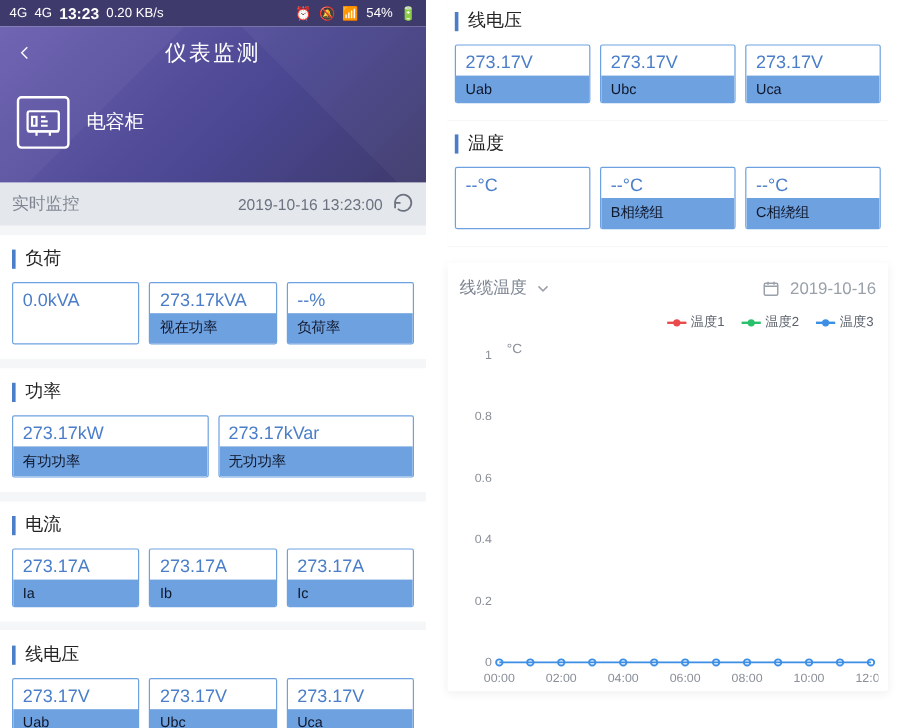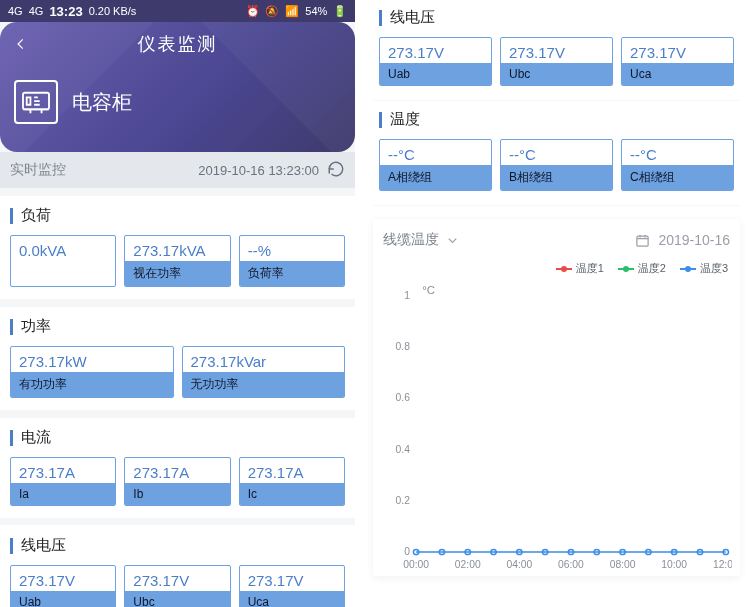--- a/index.html
+++ b/index.html
@@ -7,32 +7,32 @@
   .col { height:525px; }
   .left { width:355px; background:#f4f6f8; position:relative; }
   .right { flex:1; background:#fff; padding: 0 10px 0 18px; }
 
   
   .statusbar { height:22px; background:#3e3a6b; color:#fff; font-size:11px; display:flex; align-items:center; justify-content:space-between; padding:0 8px; }
   .statusbar .l, .statusbar .r { display:flex; gap:6px; align-items:center; }
   .statusbar .clock { font-weight:600; font-size:13px; }
 
   
-  .header { height:130px; background:linear-gradient(135deg,#6a5fb0 0%, #4a4690 60%, #3e3a6b 100%); color:#fff; position:relative; overflow:hidden;border-radius:17px; }
+  .header { height:130px; background:linear-gradient(135deg,#6a5fb0 0%, #4a4690 60%, #3e3a6b 100%); color:#fff; position:relative; overflow:hidden; }
   .header::before, .header::after { content:""; position:absolute; width:260px; height:260px; background:rgba(255,255,255,0.04); transform:rotate(45deg); }
   .header::before { left:-120px; top:-170px; }
   .header::after  { right:-120px; top:-170px; }
   .title-row { display:flex; align-items:center; height:44px; padding:0 8px; position:relative; }
   .back { width:26px; height:26px; display:flex; align-items:center; justify-content:center; cursor:pointer; }
   .back svg { width:14px; height:14px; stroke:#fff; }
   .title { position:absolute; left:0; right:0; text-align:center; font-size:18px; letter-spacing:2px; pointer-events:none; }
   .device-row { display:flex; align-items:center; gap:14px; padding:14px 14px 0 14px; position:relative; }
   .device-icon { width:44px; height:44px; border:2px solid #fff; border-radius:4px; display:flex; align-items:center; justify-content:center; }
   .device-icon svg { width:30px; height:26px; stroke:#fff; fill:none; stroke-width:2; }
-  .device-name { font-size:20px; }
+  .device-name { font-size:16px; }
 
   
   .subheader { height:36px; background:#e4e7eb; display:flex; align-items:center; justify-content:space-between; padding:0 10px; font-size:14px; color:#808793;gap:16px; }
   .subheader .ts { display:flex; align-items:center; gap:8px; color:#6b7380; font-size:13px;}
   .refresh svg { width:18px; height:18px; stroke:#6b7380; }
 
   
   .section { background:#fff; margin-top:8px; padding:10px 10px 12px 10px; }
   .section-title { display:flex; align-items:center; font-size:15px; color:#242424; margin-bottom:10px; }
   .section-title .bar { width:3px; height:16px; background:#4b7ec9; margin-right:8px; }
@@ -219,21 +219,20 @@
         </div>
       </div>
       <div class="section">
         <div class="section-title">
           <span class="bar"></span>
           <span>温度</span>
         </div>
         <div class="cards">
           <div class="card">
             <div class="val">--°C</div>
-            <div class="lbl">A相绕组</div>
           </div>
           <div class="card">
             <div class="val">--°C</div>
             <div class="lbl">B相绕组</div>
           </div>
           <div class="card">
             <div class="val">--°C</div>
             <div class="lbl">C相绕组</div>
           </div>
         </div>

